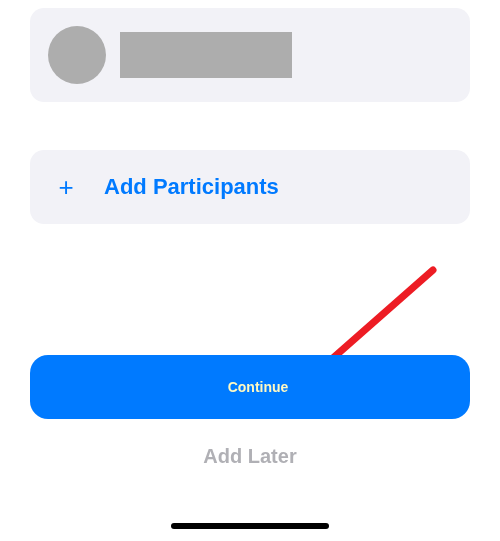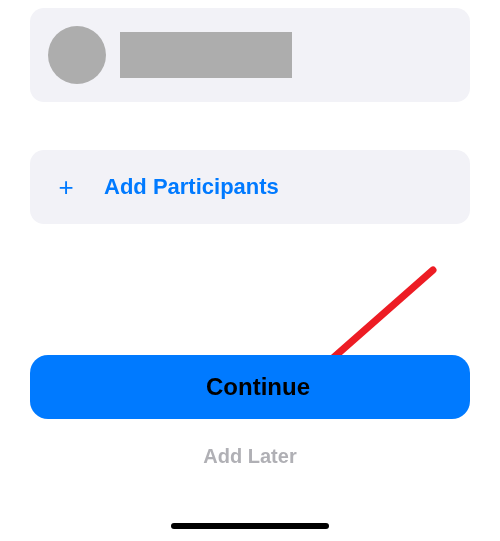--- a/index.html
+++ b/index.html
@@ -65,22 +65,22 @@
     }
     .continue-button {
       position: absolute;
       left: 30px;
       top: 355px;
       width: 440px;
       height: 64px;
       background: #007AFF;
       border: none;
       border-radius: 18px;
-      color: #000000;
-      font-size: 24px;
+      color: #fef9c3;
+      font-size: 14px;
       font-weight: 700;
       cursor: pointer;
       font-family: inherit;
       padding-left: 16px;
     }
     .add-later-button {
       position: absolute;
       left: 30px;
       top: 445px;
       width: 440px;

